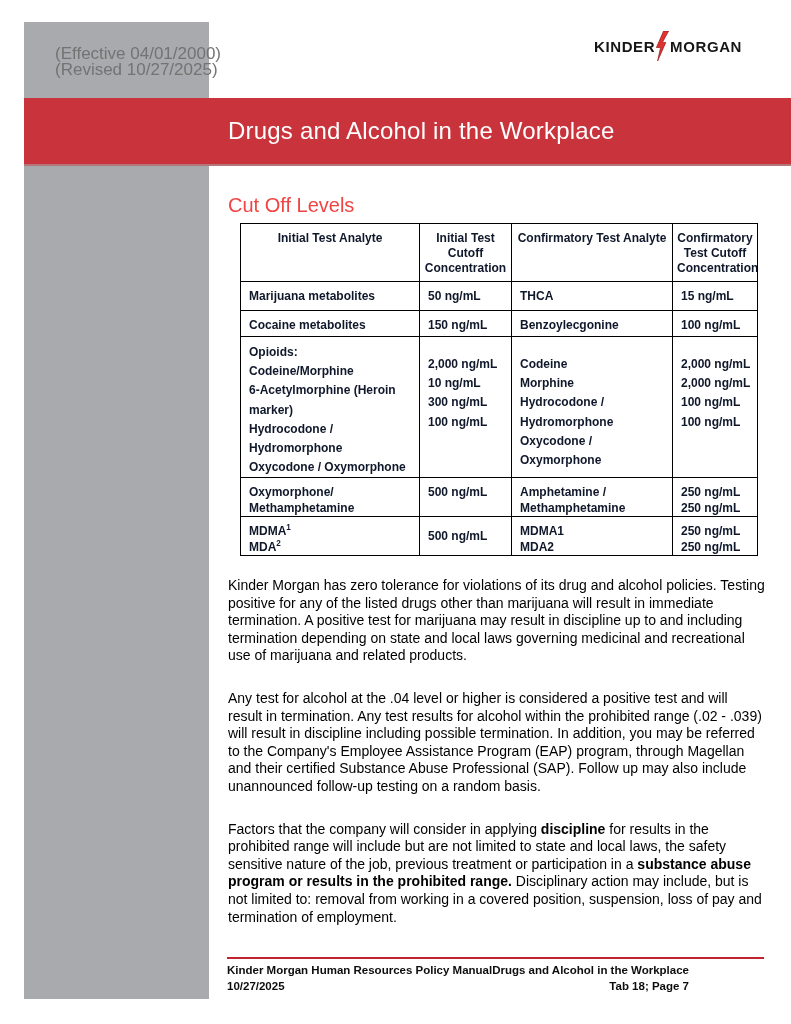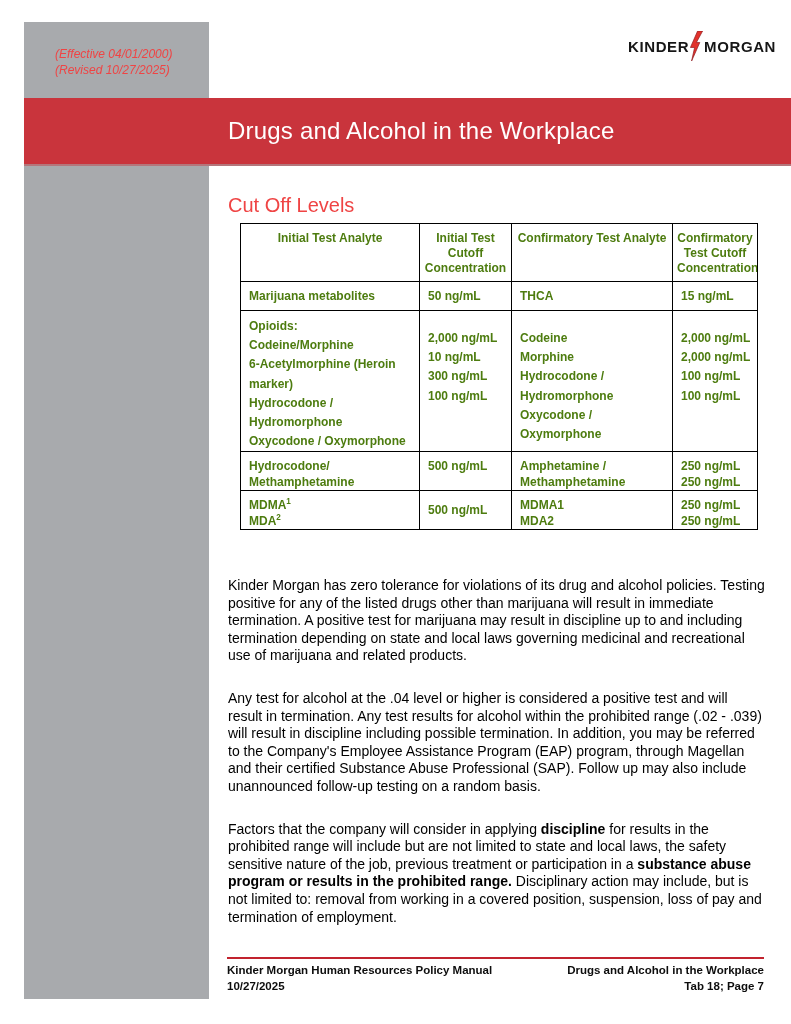--- a/index.html
+++ b/index.html
@@ -10,24 +10,24 @@
     font-family:"Liberation Sans", sans-serif;
     color:#000;
     overflow:hidden;
   }
   .sidebar {
     position:absolute; left:24px; top:22px; width:185px; height:977px;
     background:#a8aaad;
   }
   .dates {
     position:absolute; left:55px; top:46px;
-    font-size:12px; line-height:16px; color:#ef4444;font-style:italic;
+    font-size:17px; line-height:16px; color:#737373;
   }
   .logo {
-    position:absolute; left:628px; top:31px; height:30px;
+    position:absolute; left:594px; top:31px; height:30px;
     display:flex; align-items:center;
     font-weight:bold; font-size:15px; letter-spacing:0.6px; color:#161616;
     white-space:nowrap;
   }
   .logo .bolt { margin:0 1px; display:block; }
   .banner {
     position:absolute; left:24px; top:98px; width:767px; height:68px;
     background:#c9343c;
     border-bottom:2px solid #b4767b;
     display:flex; align-items:center;
@@ -36,21 +36,21 @@
     padding-left:204px; color:#ffffff; font-size:24px; font-weight:400;
     letter-spacing:0.2px;
   }
   .section-heading {
     position:absolute; left:228px; top:194px;
     font-size:20px; color:#ef4444;
   }
   table.cutoff {
     position:absolute; left:240px; top:223px; width:517px;
     border-collapse:collapse; table-layout:fixed;
-    font-size:12px; color:#4d7c0f;
+    font-size:12px; color:#0f172a;
   }
   table.cutoff th, table.cutoff td {
     border:1px solid #000;
     vertical-align:top;
     overflow:hidden;
   }
   table.cutoff th {
     font-weight:bold; text-align:center;
     padding:7px 4px 0 4px; line-height:15px;
   }
@@ -63,21 +63,21 @@
   sup { font-size:0.68em; vertical-align:super; line-height:0; }
   .content {
     position:absolute; left:228px; top:577px; width:537px;
     font-size:14px; line-height:17.6px; color:#000;
   }
   .content p { margin:0 0 25px 0; }
   .content b { font-weight:bold; }
   .footer {
     position:absolute; left:227px; top:957px; width:537px;
     border-top:2px solid #c2232e; padding-top:4px;
-    display:flex; justify-content:space-between;
+    display:flex; 
     font-size:11.5px; font-weight:bold; line-height:15.5px; color:#0d0d0d;
   }
   .footer .right { text-align:right; }
 </style>
 </head>
 <body>
 
 <div class="sidebar"></div>
 
 <div class="dates">
@@ -135,20 +135,34 @@
           <div>50 ng/mL</div>
         </td>
         <td style="height: 29px;">
           <div>THCA</div>
         </td>
         <td style="height: 29px;">
           <div>15 ng/mL</div>
         </td>
       </tr>
       <tr>
+        <td style="height: 26px;">
+          <div>Cocaine metabolites</div>
+        </td>
+        <td style="height: 26px;">
+          <div>150 ng/mL</div>
+        </td>
+        <td style="height: 26px;">
+          <div>Benzoylecgonine</div>
+        </td>
+        <td style="height: 26px;">
+          <div>100 ng/mL</div>
+        </td>
+      </tr>
+      <tr>
         <td class="loose" style="height: 107px;">
           <div>Opioids:</div>
           <div>Codeine/Morphine</div>
           <div>6-Acetylmorphine (Heroin marker)</div>
           <div>Hydrocodone / Hydromorphone</div>
           <div>Oxycodone / Oxymorphone</div>
         </td>
         <td class="loose" style="height: 107px;">
           <div></div>
           <div>2,000 ng/mL</div>
@@ -166,21 +180,21 @@
         <td class="loose" style="height: 107px;">
           <div></div>
           <div>2,000 ng/mL</div>
           <div>2,000 ng/mL</div>
           <div>100 ng/mL</div>
           <div>100 ng/mL</div>
         </td>
       </tr>
       <tr>
         <td style="height: 37px;">
-          <div>Hydrocodone/</div>
+          <div>Oxymorphone/</div>
           <div>Methamphetamine</div>
         </td>
         <td style="height: 37px;">
           <div>500 ng/mL</div>
         </td>
         <td style="height: 37px; margin-top: 36px;">
           <div>Amphetamine /</div>
           <div>Methamphetamine</div>
         </td>
         <td style="height: 37px;">

